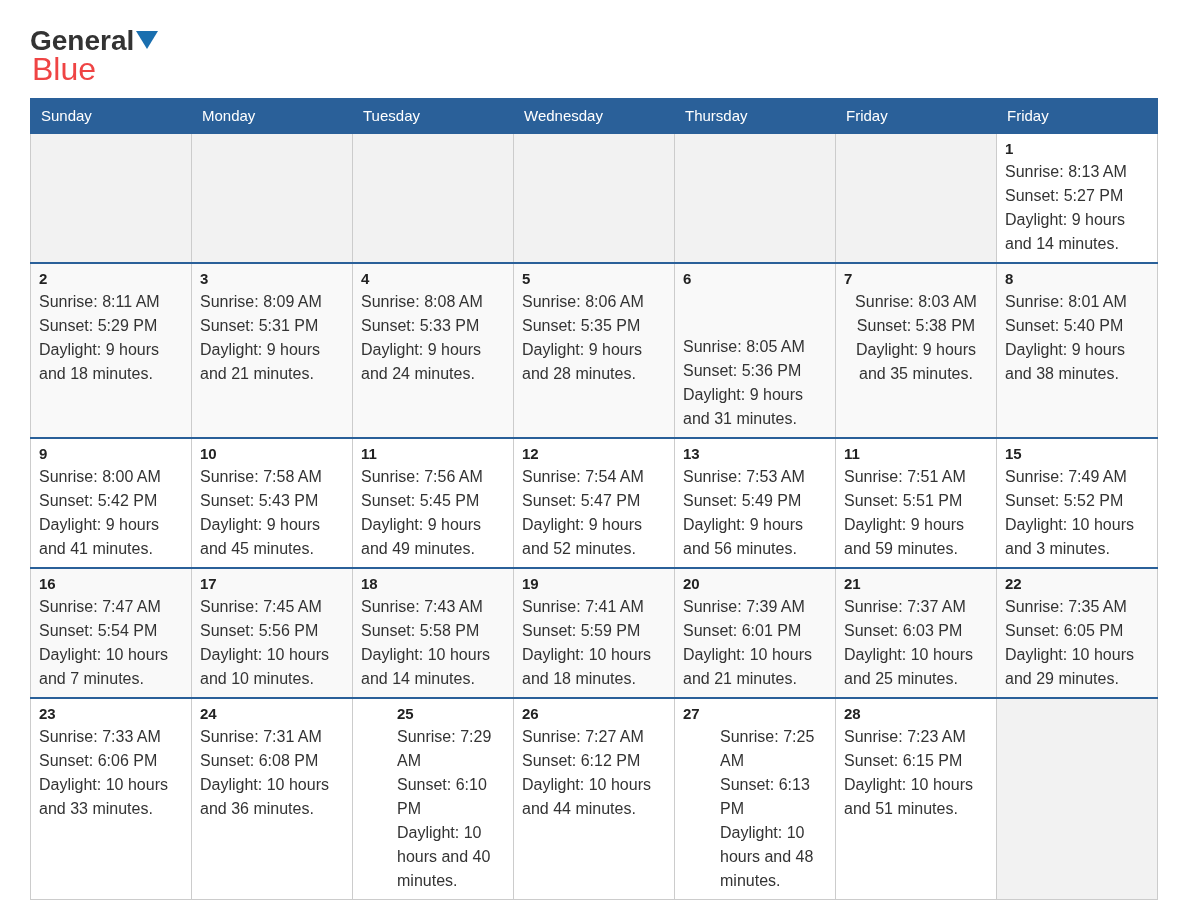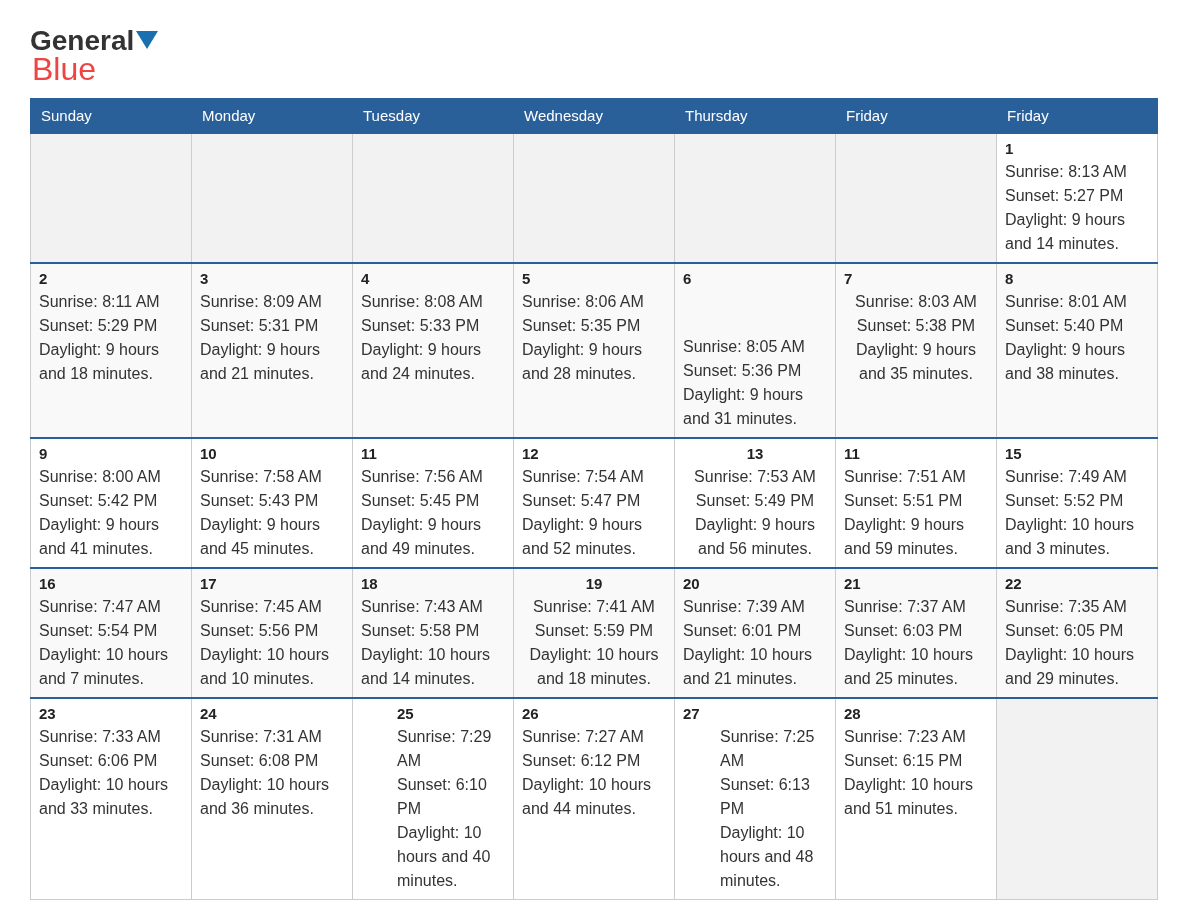--- a/index.html
+++ b/index.html
@@ -202,21 +202,21 @@
           <div class="day-info" style="white-space: pre-line;">Sunrise: 7:56 AM
 Sunset: 5:45 PM
 Daylight: 9 hours and 49 minutes.</div>
         </td>
         <td style="border-top: 2px solid rgb(42, 96, 153);">
           <span class="day-num">12</span>
           <div class="day-info" style="white-space: pre-line;">Sunrise: 7:54 AM
 Sunset: 5:47 PM
 Daylight: 9 hours and 52 minutes.</div>
         </td>
-        <td style="border-top: 2px solid rgb(42, 96, 153); text-align: center;">
+        <td style="border-top: 2px solid rgb(42, 96, 153);">
           <span class="day-num">13</span>
           <div class="day-info" style="white-space: pre-line;">Sunrise: 7:53 AM
 Sunset: 5:49 PM
 Daylight: 9 hours and 56 minutes.</div>
         </td>
         <td style="border-top: 2px solid rgb(42, 96, 153);">
           <span class="day-num">11</span>
           <div class="day-info" style="white-space: pre-line;">Sunrise: 7:51 AM
 Sunset: 5:51 PM
 Daylight: 9 hours and 59 minutes.</div>
@@ -240,21 +240,21 @@
           <div class="day-info" style="white-space: pre-line;">Sunrise: 7:45 AM
 Sunset: 5:56 PM
 Daylight: 10 hours and 10 minutes.</div>
         </td>
         <td style="border-top: 2px solid rgb(42, 96, 153);">
           <span class="day-num">18</span>
           <div class="day-info" style="white-space: pre-line;">Sunrise: 7:43 AM
 Sunset: 5:58 PM
 Daylight: 10 hours and 14 minutes.</div>
         </td>
-        <td style="border-top: 2px solid rgb(42, 96, 153); text-align: center;">
+        <td style="border-top: 2px solid rgb(42, 96, 153);">
           <span class="day-num">19</span>
           <div class="day-info" style="white-space: pre-line;">Sunrise: 7:41 AM
 Sunset: 5:59 PM
 Daylight: 10 hours and 18 minutes.</div>
         </td>
         <td style="border-top: 2px solid rgb(42, 96, 153);">
           <span class="day-num">20</span>
           <div class="day-info" style="white-space: pre-line;">Sunrise: 7:39 AM
 Sunset: 6:01 PM
 Daylight: 10 hours and 21 minutes.</div>

